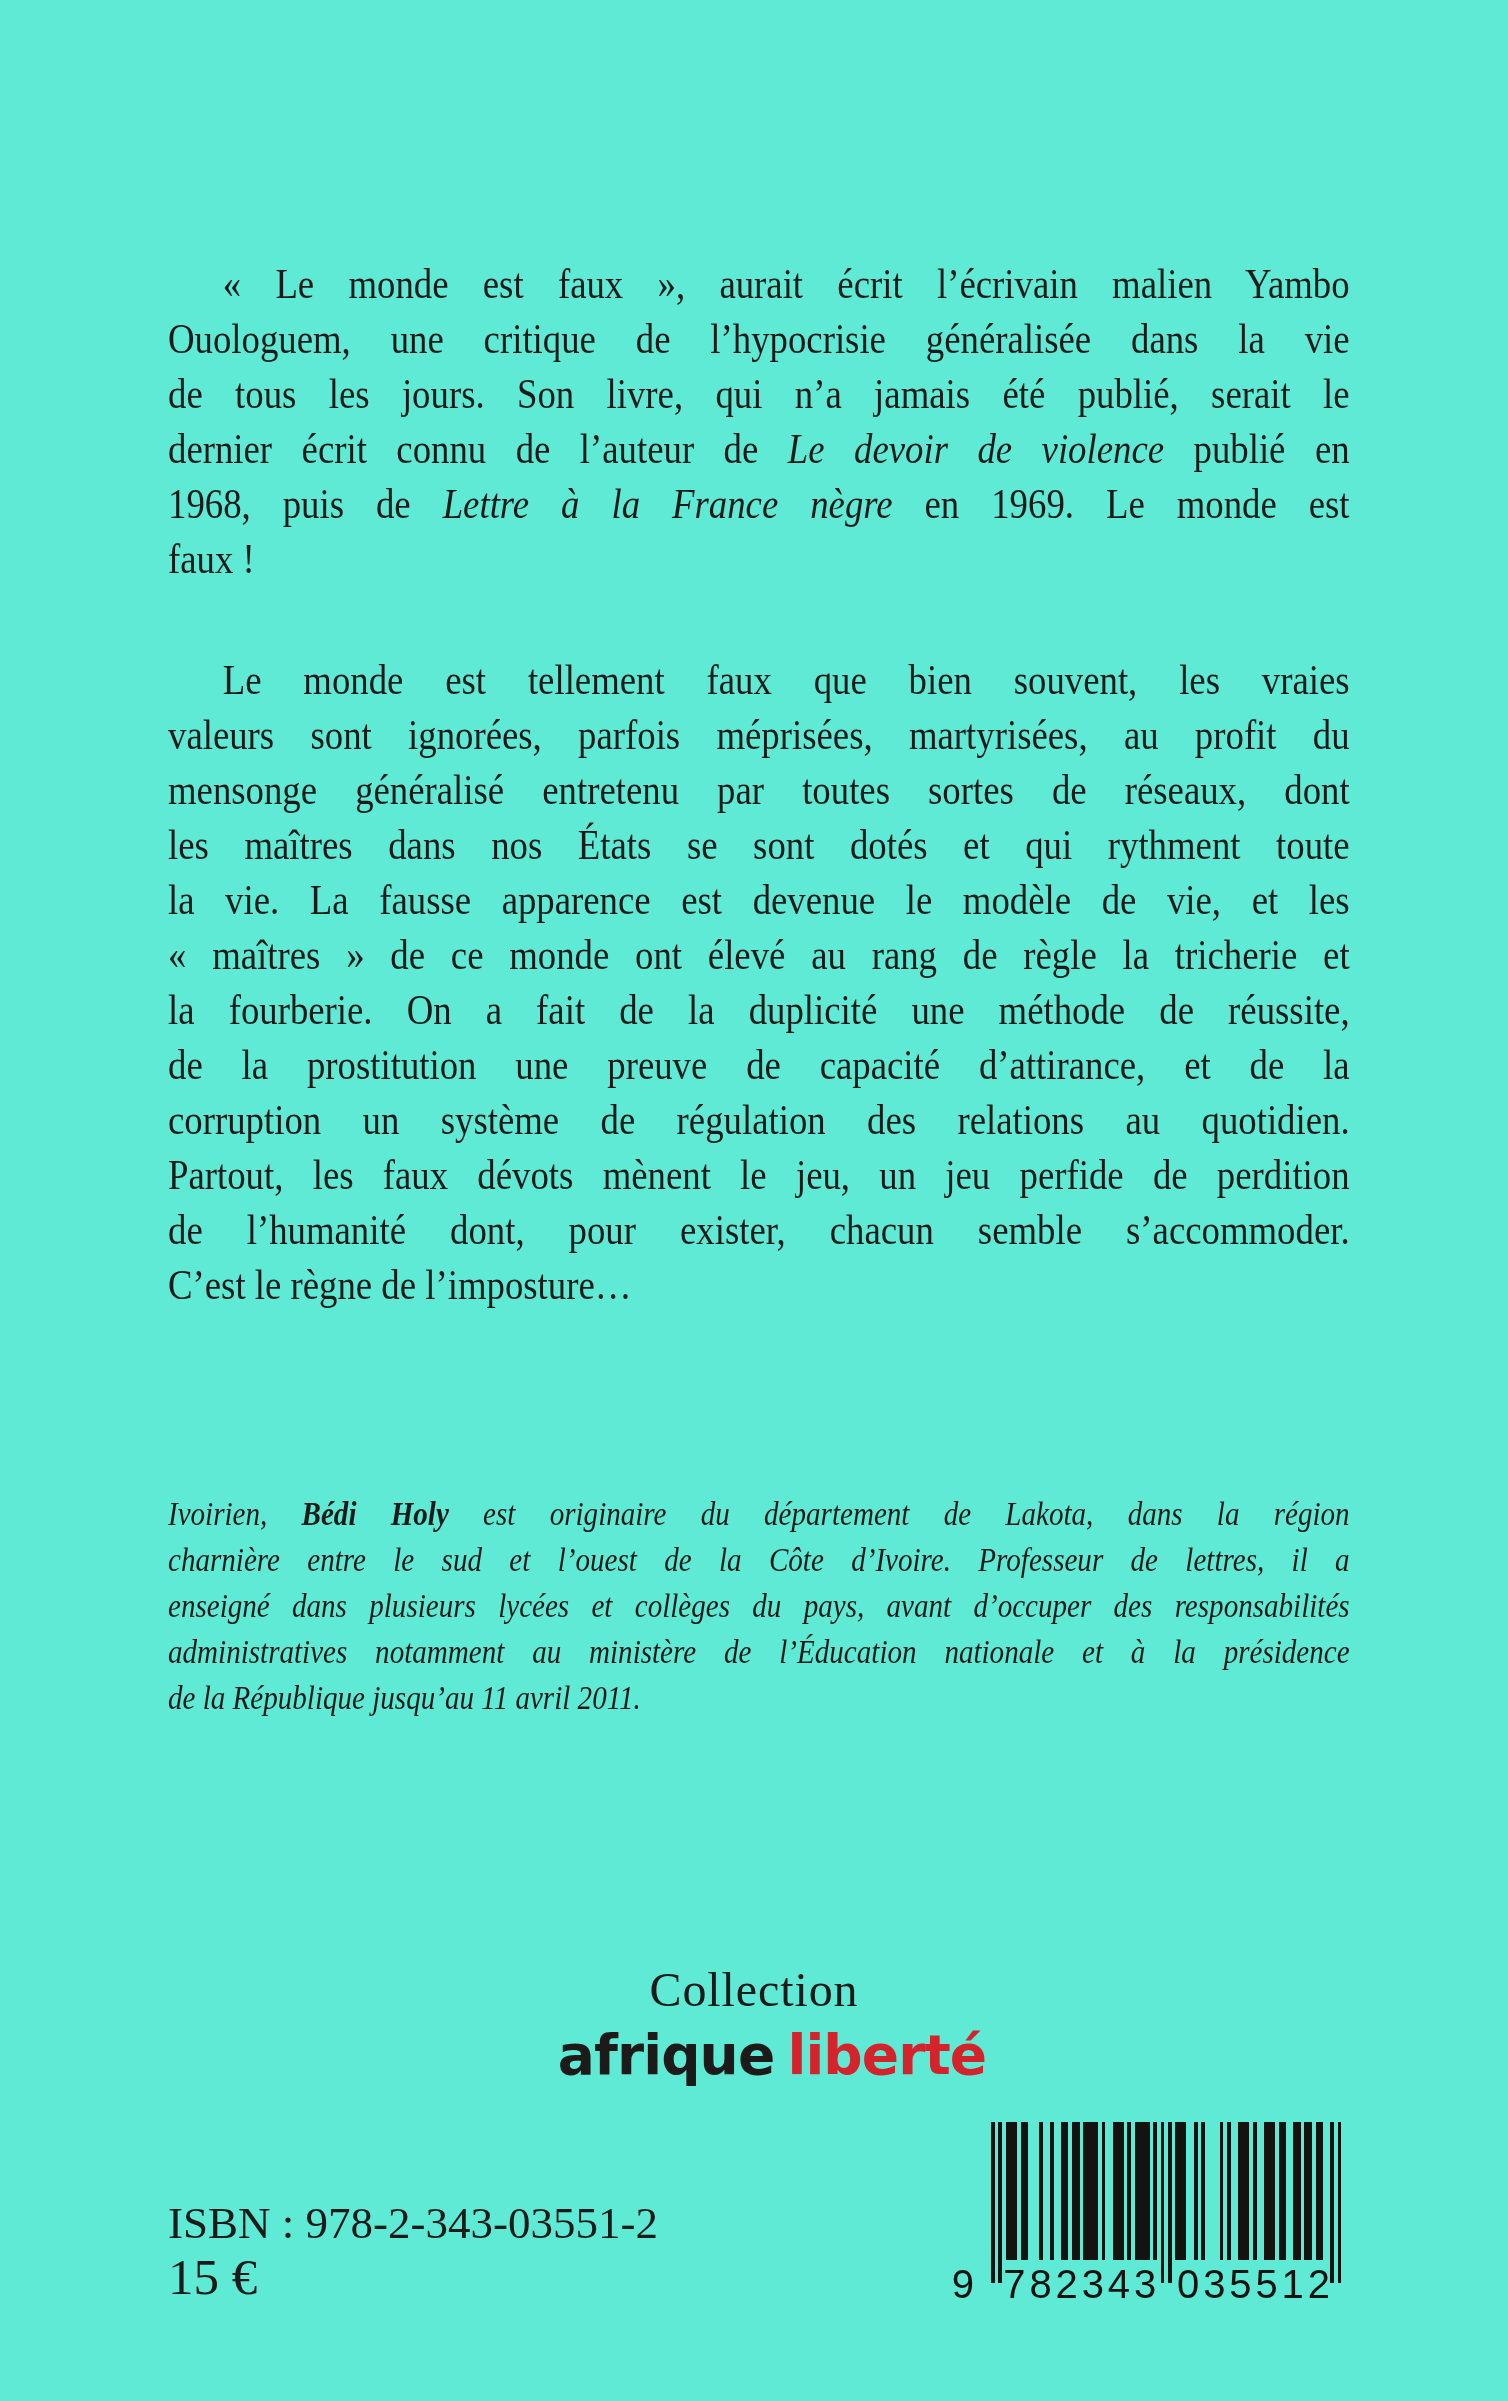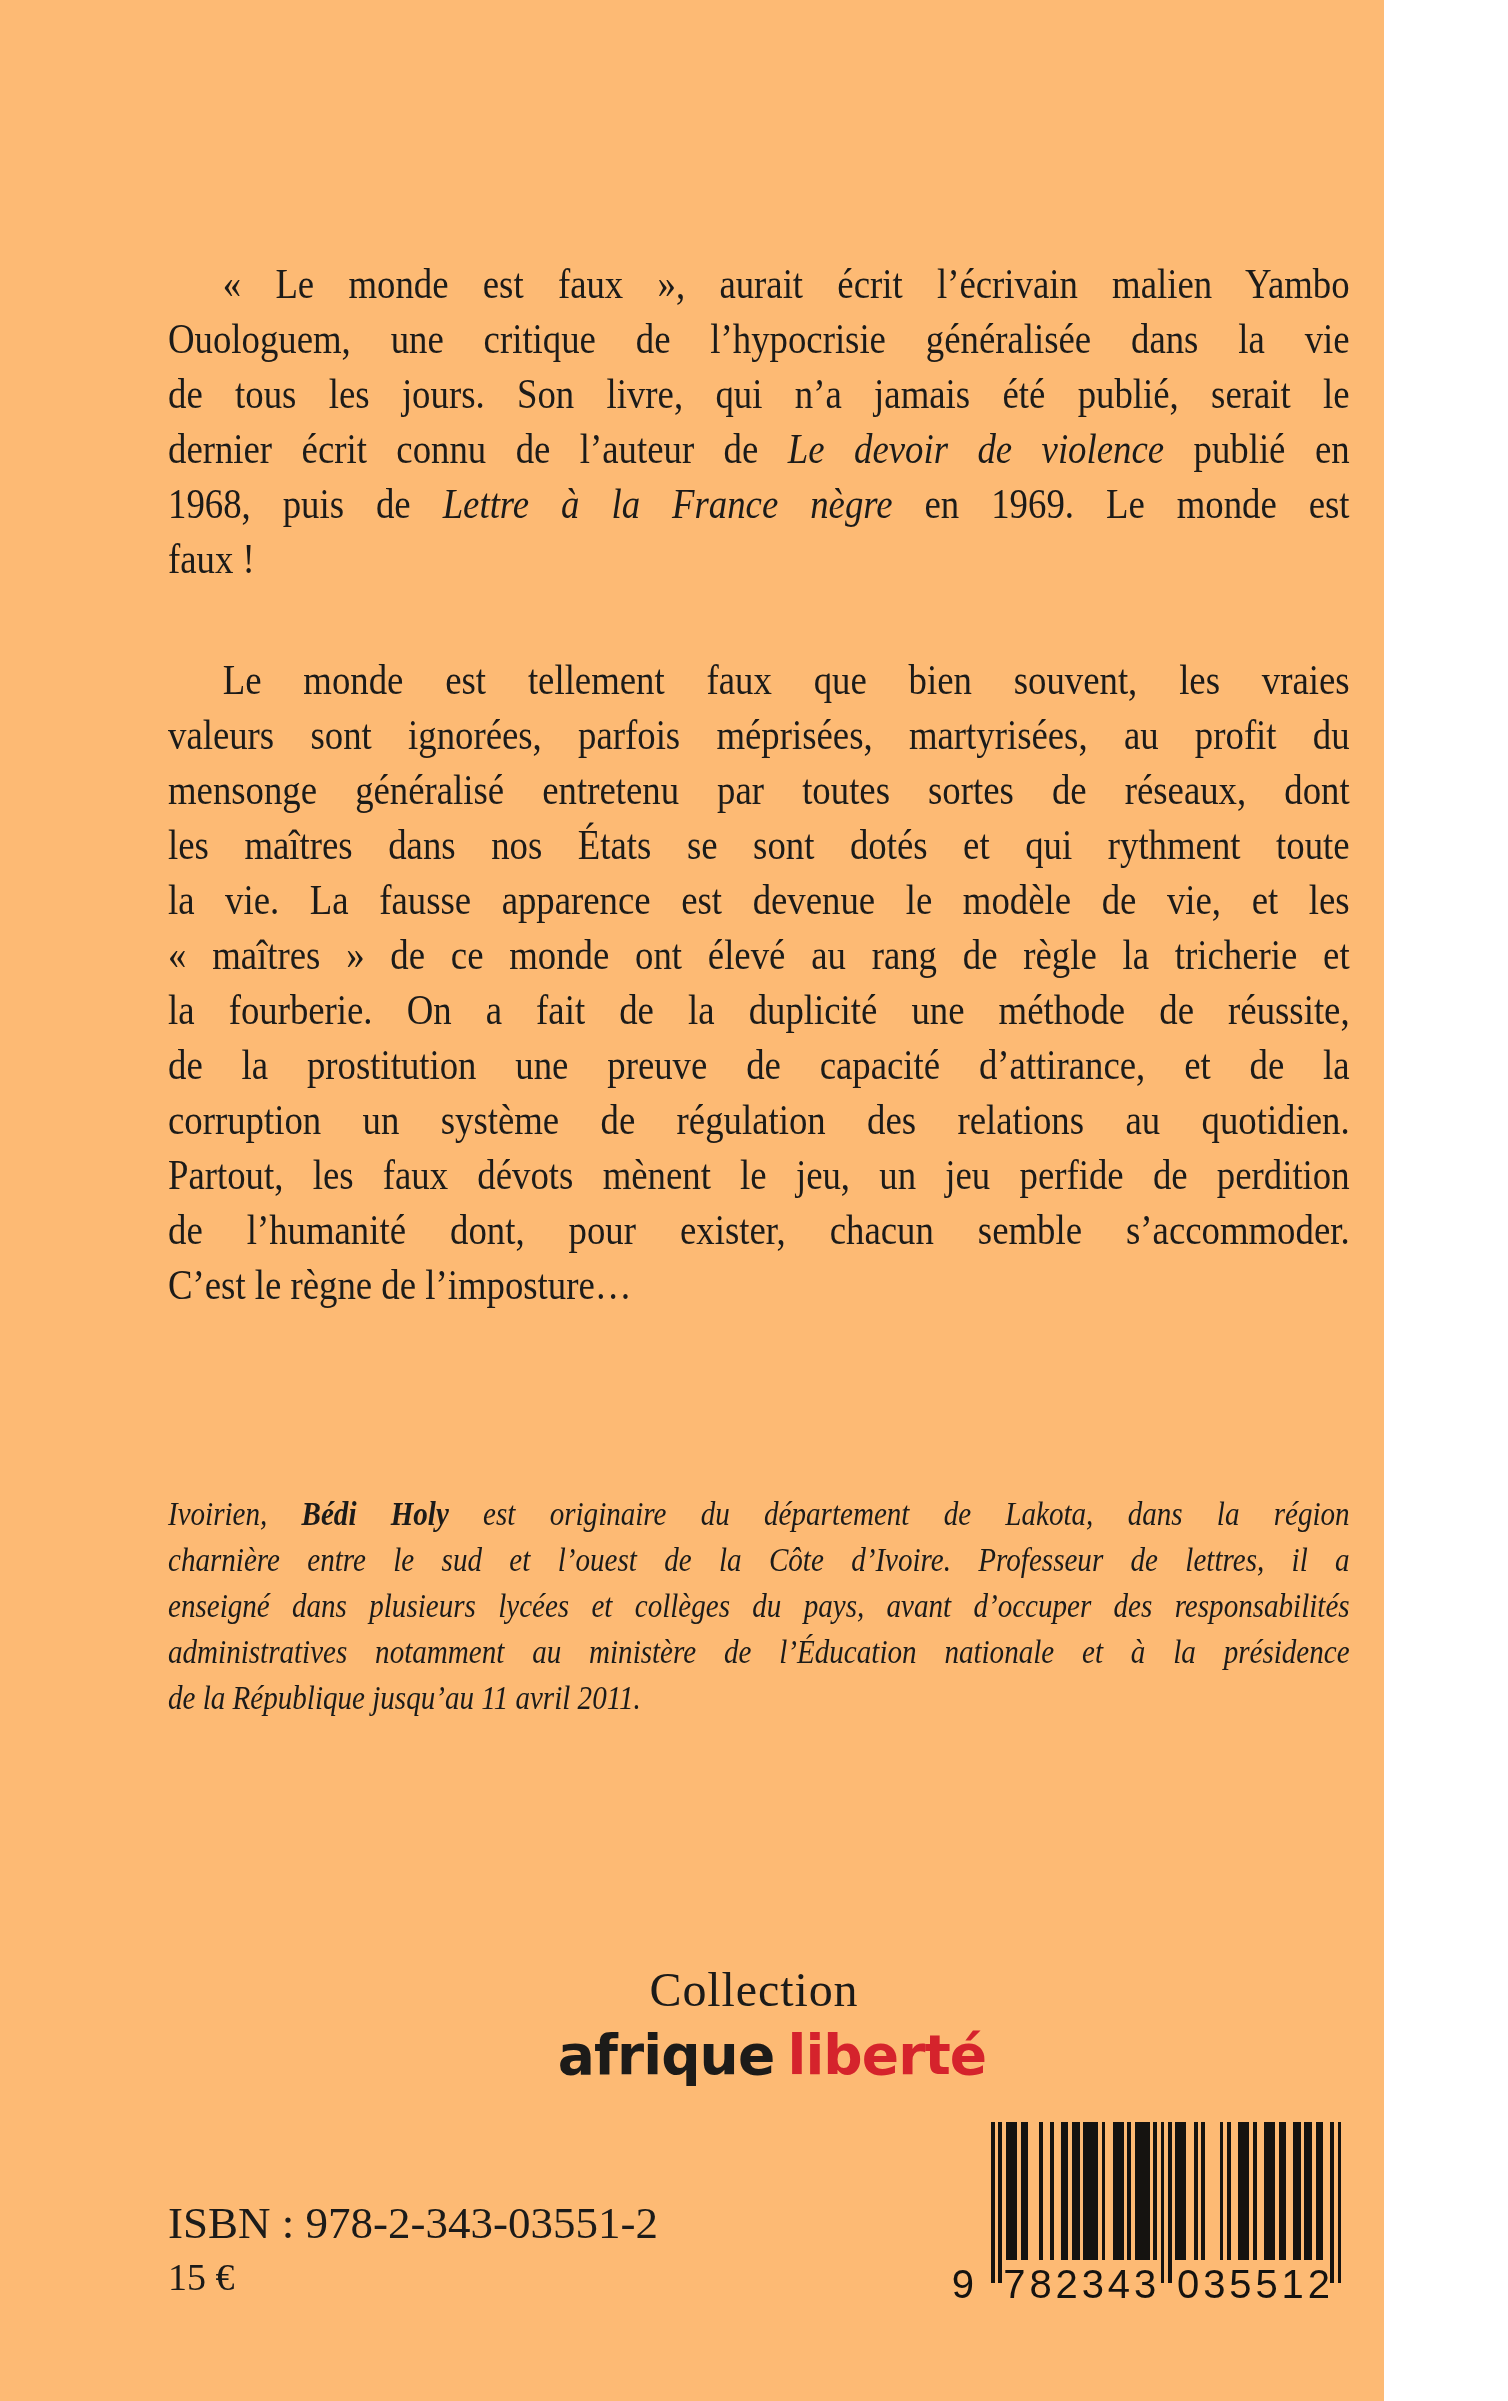--- a/index.html
+++ b/index.html
@@ -1,16 +1,16 @@
 <!DOCTYPE html>
 <html style="font-size:15px"><head>
 <meta charset="utf-8">
 <style>
   html,body{margin:0;padding:0;background:#ffffff;}
-  .page{position:relative;width:1384px;height:2402px;background:#fdba74;overflow:hidden;
+  .page{position:relative;width:1508px;height:2402px;background:#5eead4;overflow:hidden;
         font-family:"Liberation Serif","DejaVu Serif",serif;color:#1c1b19;}
 
   
   .synopsis{position:absolute;left:168px;top:256px;width:1382px;
             transform:scaleX(0.855);transform-origin:0 0;
             font-size:43px;line-height:55px;}
   .para + .para{margin-top:66px;}
   .line{text-align:justify;text-align-last:justify;}
   .line.last{text-align-last:left;}
   .para.indent .line:first-child{text-indent:64px;}
@@ -21,21 +21,21 @@
        transform:scaleX(0.855);transform-origin:0 0;
        font-style:italic;font-size:34px;line-height:46px;}
 
   .collection{position:absolute;top:1942px;left:0;width:1508px;text-align:center;}
   .collection-label{font-size:48px;line-height:59px;letter-spacing:0.9px;margin-top:18px;}
   .series{font-family:"DejaVu Sans",sans-serif;font-weight:700;
           font-size:55px;line-height:68px;letter-spacing:-0.9px;margin-top:1.9px;margin-left:36px;}
   .series .red{margin-left:13.2px;}
 
   .isbn{position:absolute;left:168px;top:2201px;font-size:45px;line-height:45px;text-align:right;}
-  .price{position:absolute;left:168px;top:2250px;font-size:38px;line-height:55px;}
+  .price{position:absolute;left:168px;top:2250px;font-size:51px;line-height:55px;}
 
   .barcode{position:absolute;left:991px;top:2122px;width:355px;height:175px;}
   .bars{position:absolute;left:0;top:0;display:flex;}
   .bar{width:3.7px;height:138px;background:transparent;}
   .bar.black{background:#151310;}
   .bar.tall{height:161px;}
   .bc-digits{position:absolute;top:142px;font-family:"Liberation Sans","DejaVu Sans",sans-serif;
              font-size:40px;line-height:40px;color:#151310;}
   .bc-first{left:-47px;width:30px;text-align:right;}
   .bc-g1{left:12.3px;width:153px;display:flex;justify-content:space-between;}

